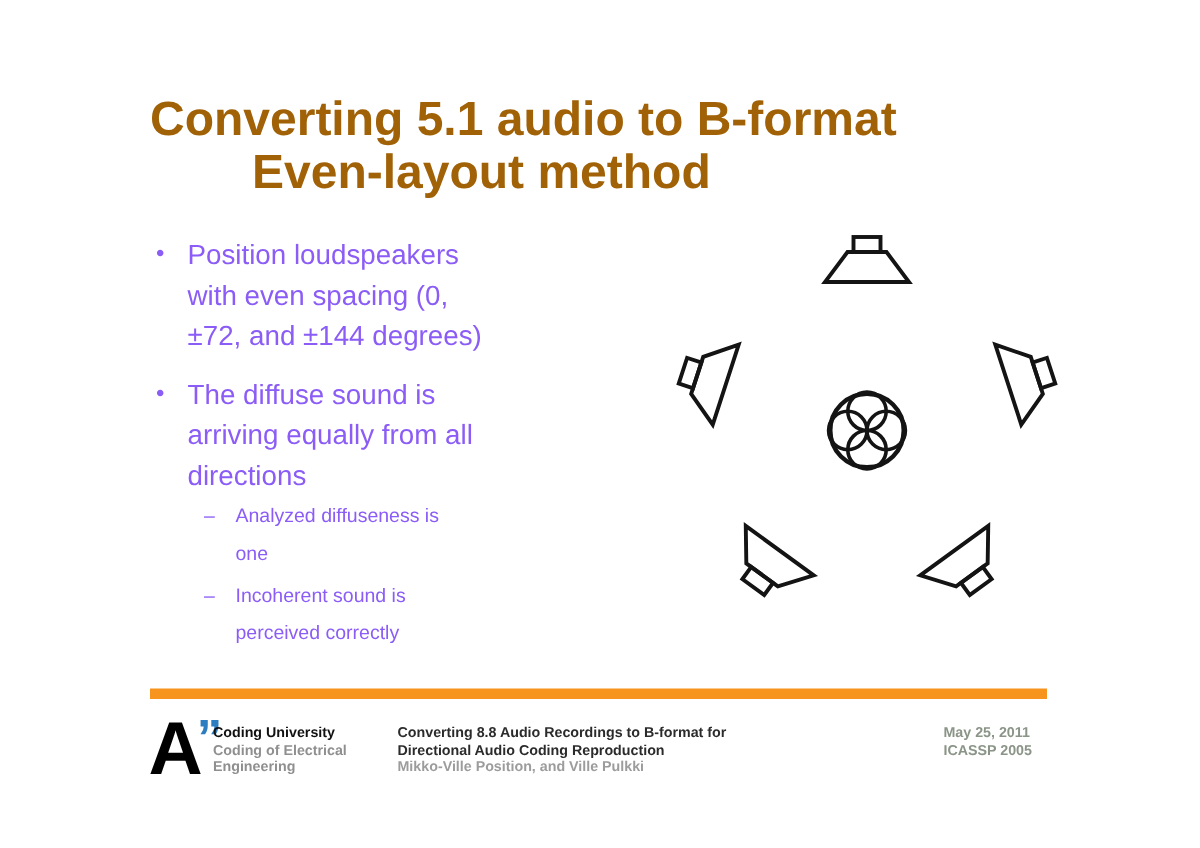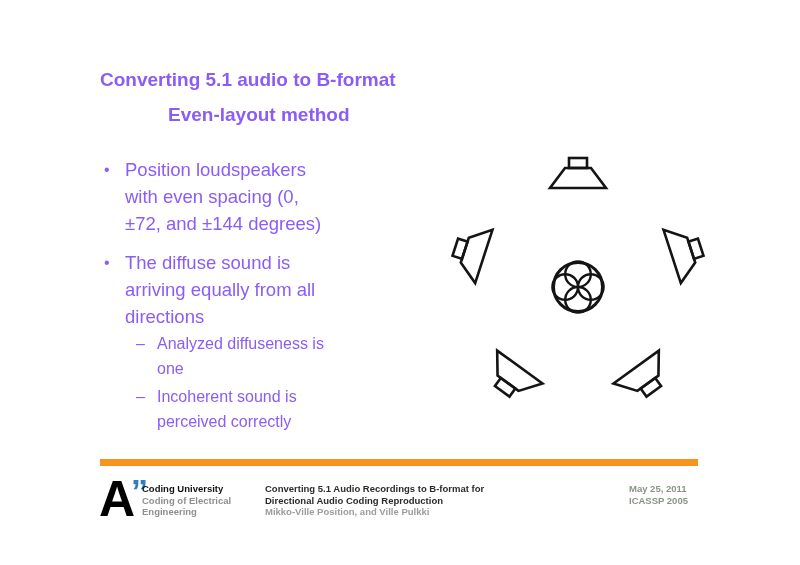--- a/index.html
+++ b/index.html
@@ -4,33 +4,33 @@
 <style>
   html,body{margin:0;padding:0;}
   body{
     width:800px;height:565px;background:#ffffff;
     font-family:"Liberation Sans", sans-serif;
     position:relative;overflow:hidden;
   }
   .slide{position:absolute;left:0;top:0;width:800px;height:565px;background:#fff;}
 
   
-  .title{position:absolute;left:100px;top:62px;color:#8b5cf6;font-weight:bold;
-         font-size:19px;line-height:35px;white-space:nowrap;}
+  .title{position:absolute;left:100px;top:62px;color:#a16207;font-weight:bold;
+         font-size:32px;line-height:35px;white-space:nowrap;}
   .title .t1{display:block;}
   .title .t2{display:block;margin-left:68px;}
 
   
   .bullets{position:absolute;left:100px;top:156px;width:270px;margin:0;padding:0;
            list-style:none;color:#8b5cf6;}
   .bullets li{white-space:pre-line;position:relative;}
   li.b1{font-size:18.5px;line-height:27px;padding-left:25px;}
   li.b1::before{content:"\2022";position:absolute;left:4px;top:0;font-size:16px;}
   li.b1 + li.b1{margin-top:12px;}
-  li.b2{font-size:16px;line-height:25px;padding-left:57px;margin-top:1px;}
+  li.b2{font-size:13px;line-height:25px;padding-left:57px;margin-top:1px;}
   li.b2::before{content:"\2013";position:absolute;left:36px;top:0;}
   li.b2 + li.b2{margin-top:3px;}
 
   
   .diagram{position:absolute;left:413px;top:133px;}
   .diagram path, .diagram rect, .diagram circle{fill:none;stroke:#141414;}
 
   
   .bar{position:absolute;left:100px;top:459px;width:598px;height:7px;background:#F7941E;}
   .logo{position:absolute;left:99px;top:479px;font-weight:bold;white-space:nowrap;}
@@ -98,21 +98,21 @@
     <span class="logo-a">A</span><span class="logo-q">”</span>
   </div>
 
   <div class="fblock org">
     <span class="l1">Coding University</span>
     <span class="l2">Coding of Electrical</span>
     <span class="l3">Engineering</span>
   </div>
 
   <div class="fblock paper">
-    <span class="l1">Converting 5.1 Audio Recordings to B-format for</span>
+    <span class="l1">Converting 8.8 Audio Recordings to B-format for</span>
     <span class="l2">Directional Audio Coding Reproduction</span>
     <span class="l3">Mikko-Ville Position, and Ville Pulkki</span>
   </div>
 
   <div class="fblock meta">
     <span>May 25, 2011</span>
     <span>ICASSP 2005</span>
   </div>
 
 </div>

